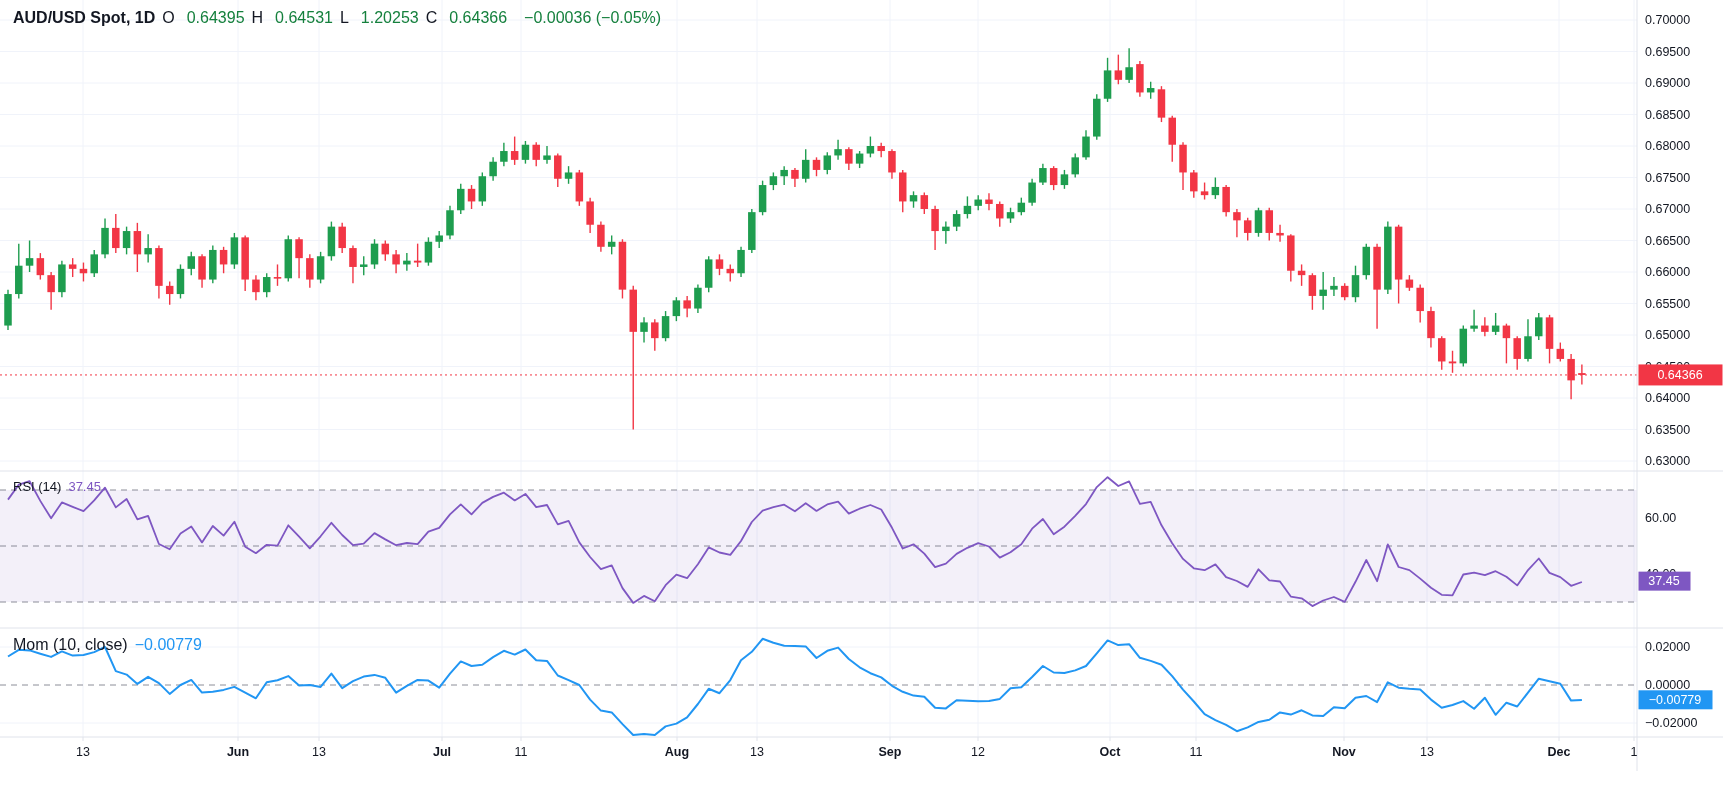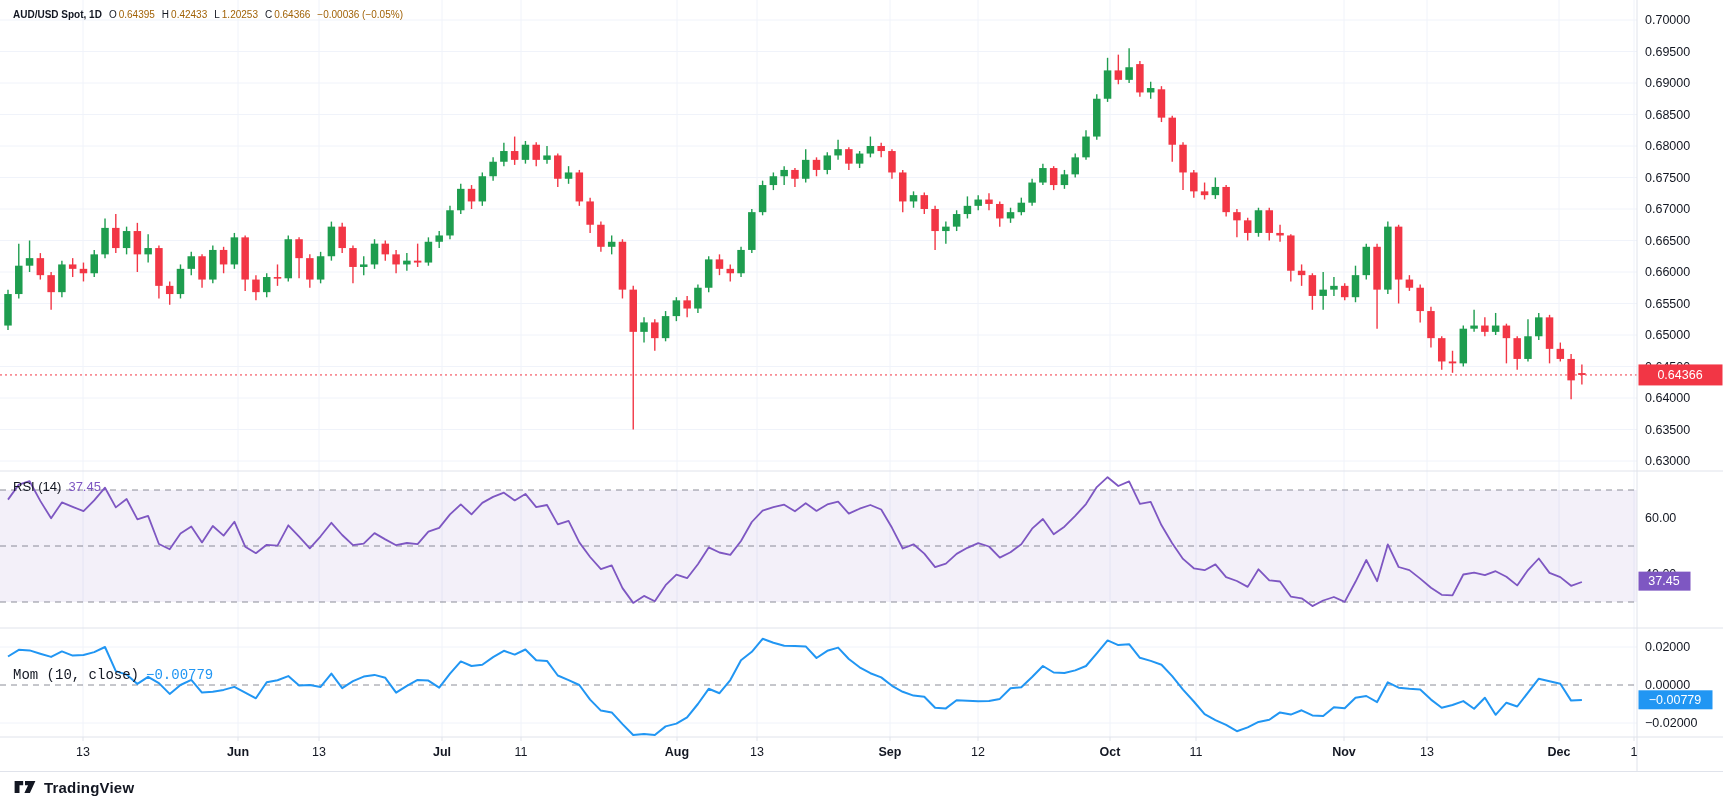--- a/index.html
+++ b/index.html
@@ -1,24 +1,24 @@
 <!DOCTYPE html>
 <html><head>
 <meta charset="utf-8">
 <style>
   html,body{margin:0;padding:0;background:#fff;}
   .wrap{position:relative;width:1723px;height:803px;background:#fff;overflow:hidden;
         font-family:"Liberation Sans",sans-serif;color:#131722;}
   svg text{font-family:"Liberation Sans",sans-serif;}
   .legend{position:absolute;left:13px;display:flex;align-items:center;gap:7px;
-          font-size:10px;color:#131722;white-space:nowrap;z-index:5;}
+          font-size:16px;color:#131722;white-space:nowrap;z-index:5;}
   .legend-main{top:9px;}
   .legend-rsi{top:479px;font-size:13px;}
-  .legend-mom{top:667px;font-size:14px;font-family:Liberation Mono, monospace;}
-  .val-red{color:#a16207;}
+  .legend-mom{top:636px;font-size:16px;}
+  .val-red{color:#15803d;margin-left:10px;}
   .val-purple{color:#7E57C2;}
   .val-blue{color:#2196F3;}
   .ohlc{display:flex;gap:2px;}
   .ohlc .k{color:#131722;}
   .bottombar{position:absolute;left:0;top:771px;width:1723px;height:31px;background:#fff;
              border-top:1px solid #E0E3EB;display:flex;align-items:center;padding-left:14px;
              box-sizing:border-box;gap:8px;}
   .brand{font-size:15px;font-weight:700;color:#131722;letter-spacing:.2px;}
 </style>
 </head>
@@ -426,21 +426,21 @@
     </svg>
 
   <div class="legend legend-main">
     <span style="font-weight:600;">AUD/USD Spot, 1D</span>
     <span class="ohlc">
       <span class="k">O</span>
       <span class="val-red">0.64395</span>
     </span>
     <span class="ohlc">
       <span class="k">H</span>
-      <span class="val-red">0.42433</span>
+      <span class="val-red">0.64531</span>
     </span>
     <span class="ohlc">
       <span class="k">L</span>
       <span class="val-red">1.20253</span>
     </span>
     <span class="ohlc">
       <span class="k">C</span>
       <span class="val-red">0.64366</span>
     </span>
     <span class="val-red">−0.00036 (−0.05%)</span>
@@ -449,23 +449,14 @@
   <div class="legend legend-rsi">
     <span>RSI (14)</span>
     <span class="val-purple">37.45</span>
   </div>
 
   <div class="legend legend-mom">
     <span>Mom (10, close)</span>
     <span class="val-blue">−0.00779</span>
   </div>
 
-  <div class="bottombar">
-    <span style="display:inline-flex;">
-      <svg width="22" height="20" viewBox="0 0 36 26">
-        <path d="M1 3 H15 V10 H9 V23 H1 Z" fill="#131722"></path>
-        <path d="M18 3 H35 L26 23 H17 L23 10 H18 Z" fill="#131722"></path>
-      </svg>
-    </span>
-    <span class="brand">TradingView</span>
-  </div>
 
 </div>
 
 </body></html>

